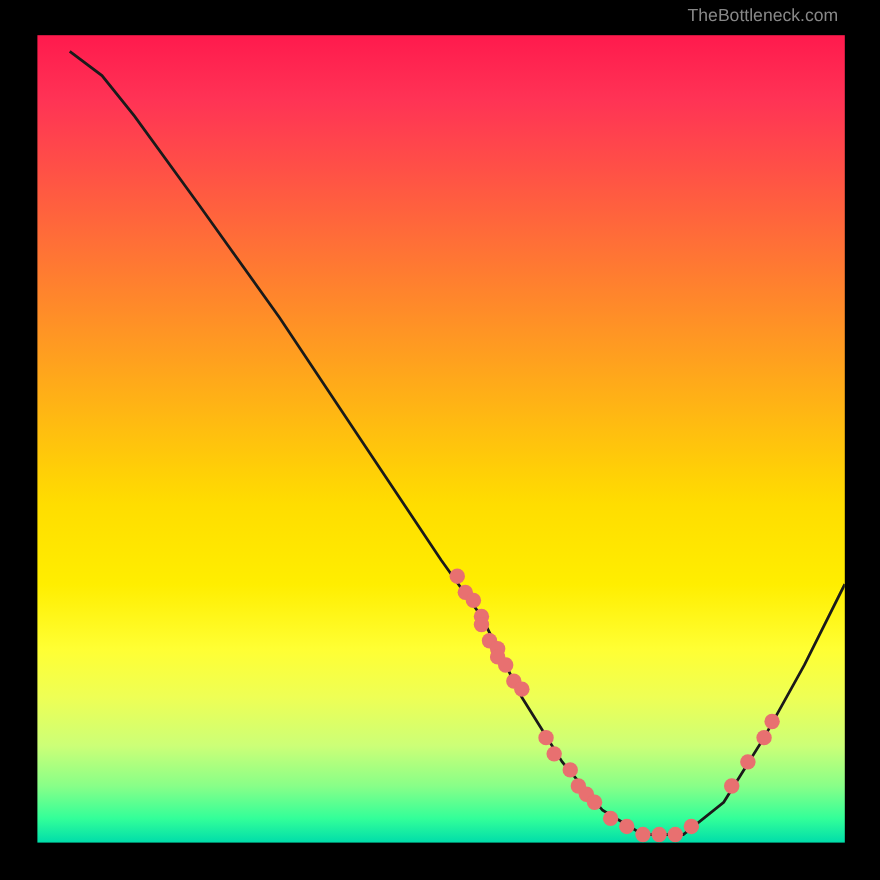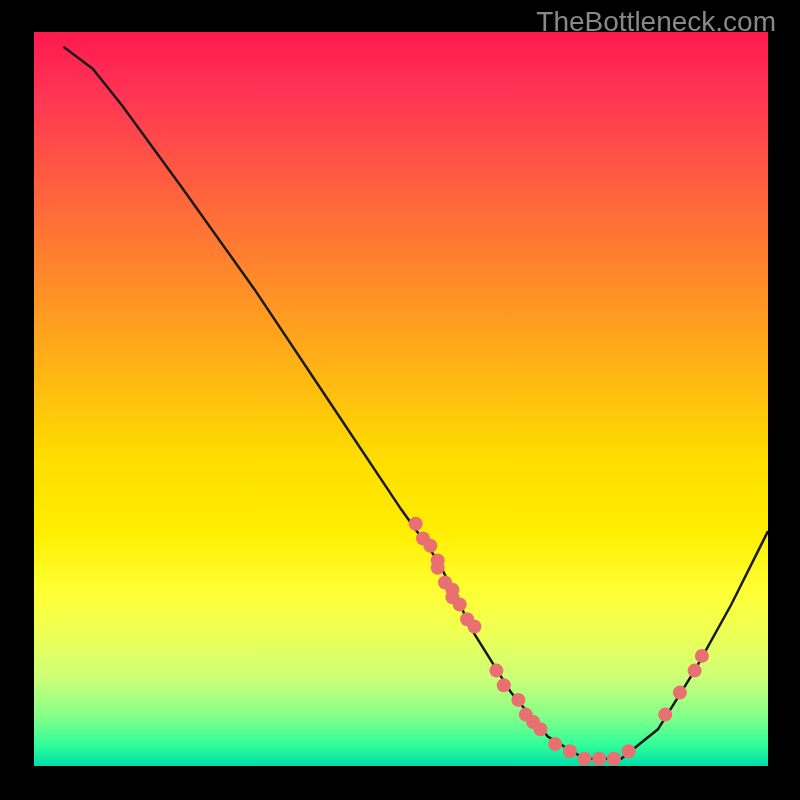--- a/index.html
+++ b/index.html
@@ -13,23 +13,23 @@
   }
   .container {
     position: relative;
     width: 800px;
     height: 800px;
     background: #000;
   }
   .watermark {
     position: absolute;
     top: 6px;
-    right: 24px;
+    right: 38px;
     color: #888;
-    font-size: 28px;
+    font-size: 16px;
     z-index: 10;
   }
   .plot-area {
     position: absolute;
     left: 34px;
     top: 32px;
     width: 734px;
     height: 734px;
     background: linear-gradient(to bottom,
       #ff1a4d 0%,

